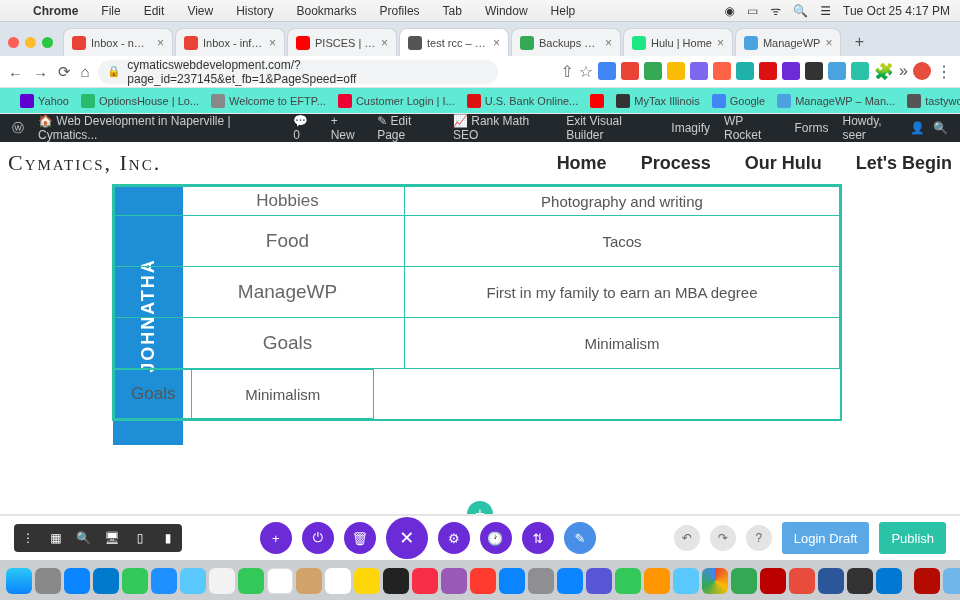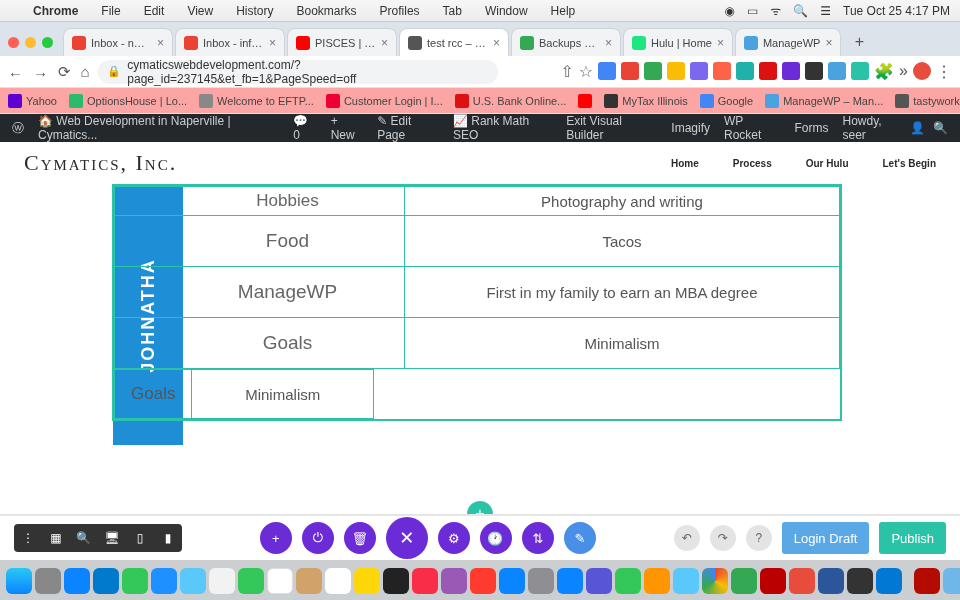--- a/index.html
+++ b/index.html
@@ -24,33 +24,33 @@
   .tab .close { color: #777; font-size: 12px; }
   .newtab { width: 24px; height: 24px; display: flex; align-items: center; justify-content: center; color: #555; font-size: 16px; margin-left: 4px; margin-bottom: 2px;}
 
   .chrome-toolbar { height: 32px; background: #fff; border-bottom: 1px solid #e2e2e2; display: flex; align-items: center; padding: 0 8px; gap: 8px; }
   .nav-icons { display: flex; gap: 10px; color: #555; font-size: 15px; }
   .omnibox { flex: 1; height: 24px; background: #f1f3f4; border-radius: 12px; display: flex; align-items: center; padding: 0 10px; font-size: 12px; color: #333; gap: 6px; max-width: 400px;}
   .omnibox .lock { font-size: 11px; }
   .ext-icons { display: flex; gap: 5px; margin-left: auto; }
   .ext { width: 18px; height: 18px; border-radius: 3px; }
 
-  .bookmarks { height: 26px; background: #fca5a5; border-bottom: 1px solid #e8e8e8; display: flex; align-items: center; padding: 0 8px; gap: 12px; font-size: 11px; color: #444; overflow: hidden; }
+  .bookmarks { height: 26px; background: #5eead4; border-bottom: 1px solid #e8e8e8; display: flex; align-items: center; padding: 0 20px; gap: 12px; font-size: 11px; color: #444; overflow: hidden; }
   .bm { display: flex; align-items: center; gap: 4px; white-space: nowrap; }
   .bm .fav { width: 14px; height: 14px; border-radius: 2px; }
 
   
   .wp-bar { height: 28px; background: #23282d; color: #ccc; display: flex; align-items: center; padding: 0 12px; font-size: 12px; gap: 14px; }
   .wp-bar .right { margin-left: auto; display: flex; gap: 8px; align-items: center; }
 
   
   .page { background: #fff; height: 400px; position: relative; overflow: hidden; }
-  .site-header { height: 42px; display: flex; align-items: center; padding: 0 24px; }
+  .site-header { height: 42px; display: flex; align-items: center; padding: 0 8px; }
   .logo { font-family: Georgia, serif; font-size: 22px; letter-spacing: 2px; color: #2a2a2a; font-variant: small-caps;}
-  .nav { margin-left: auto; display: flex; gap: 34px; font-size: 10px; font-weight: 600; color: #2a2a2a; }
+  .nav { margin-left: auto; display: flex; gap: 34px; font-size: 18px; font-weight: 600; color: #2a2a2a; }
 
   .module { position: absolute; left: 112px; top: 42px; width: 730px; border: 2px solid #2bc3a7; }
   .rotated { position: absolute; left: 113px; top: 43px; width: 70px; height: 260px; background: #1e8fd6; color: #fff; display: flex; align-items: center; justify-content: center; }
   .rotated span { transform: rotate(-90deg); font-weight: 800; font-size: 18px; letter-spacing: 2px; white-space: nowrap;}
 
   table.info { width: 100%; border-collapse: collapse; }
   table.info td { border: 1px solid #2bc3a7; padding: 14px 16px; font-size: 15px; color: #555; text-align: center; }
   table.info td.label { width: 290px; text-align: center; font-size: 19px; color: #666; }
   table.info tr.first td.label { padding-top: 4px; padding-bottom: 4px;}
   .indent { padding-left: 72px !important; }

